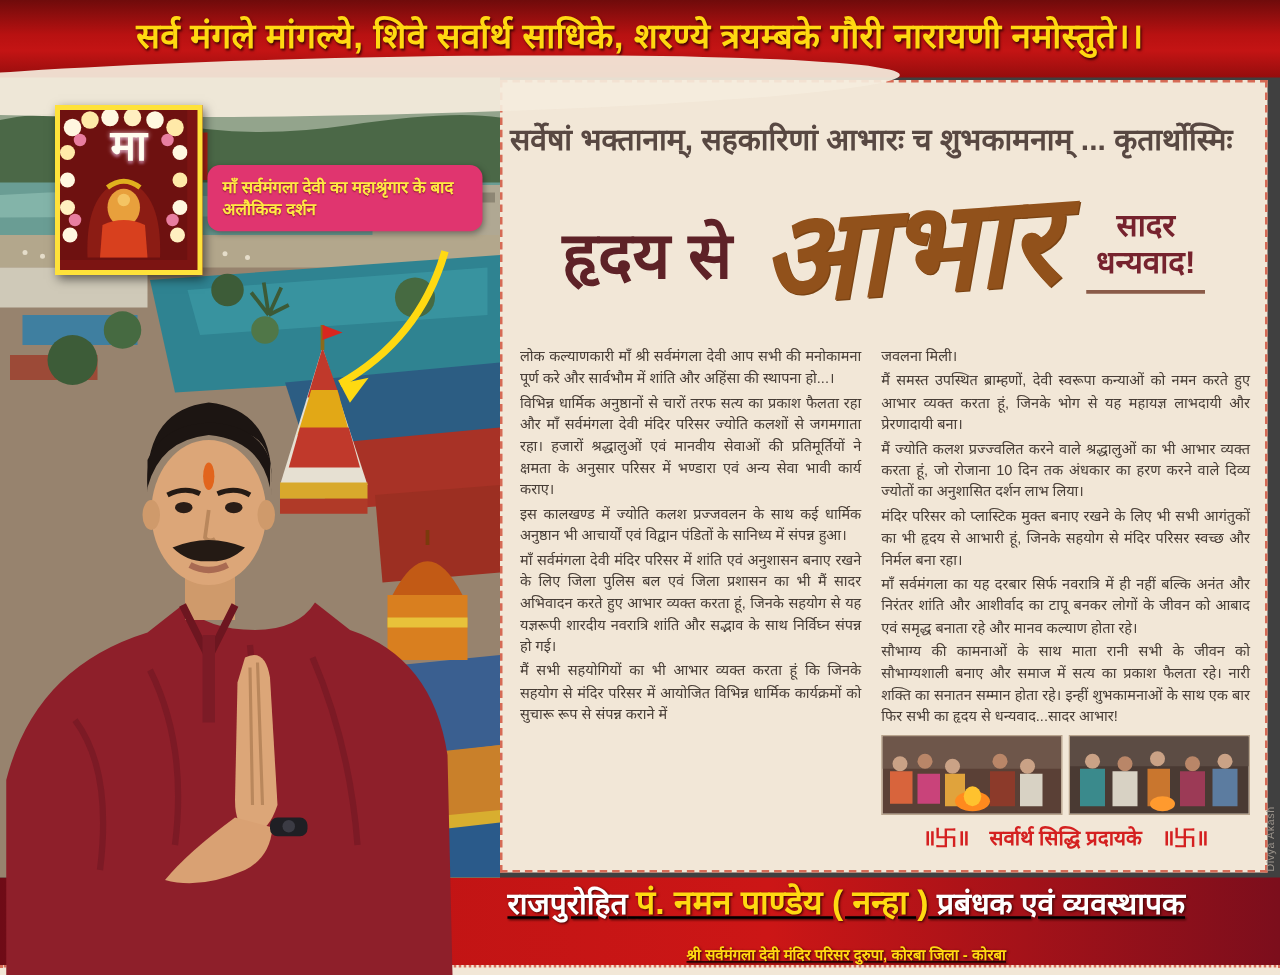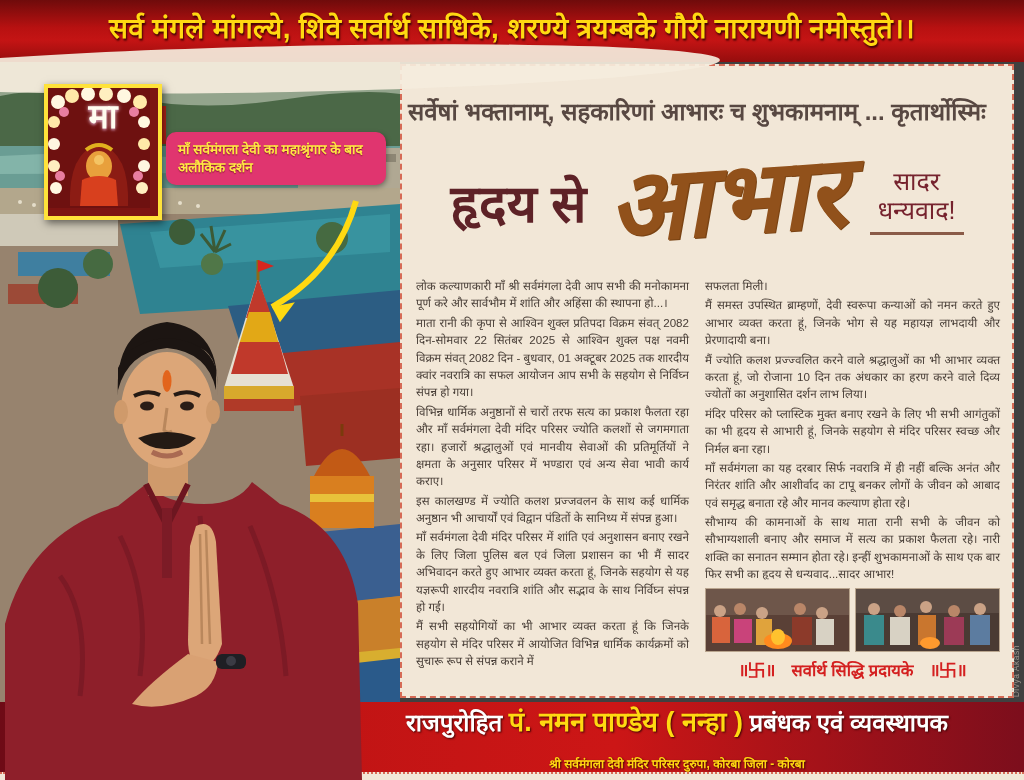--- a/index.html
+++ b/index.html
@@ -32,39 +32,39 @@
   
   .content-panel{position:absolute;left:400px;top:64px;width:614px;height:634px;z-index:2;
     background:#f2e7d7;border:2px dashed #d66a55;box-sizing:border-box;}
   .header-line{margin:28px 6px 0;text-align:left;font-weight:bold;font-size:24px;color:#584842;
     white-space:nowrap;}
   .tagline{display:flex;align-items:center;justify-content:center;gap:22px;height:144px;margin-top:2px;}
   .t-prefix{font-size:52px;font-weight:bold;color:#5e2227;}
   .t-main{font-size:100px;line-height:.9;font-weight:bold;font-style:italic;
     font-family:"Liberation Serif",serif;color:#91511b;transform:rotate(-4deg);
     text-shadow:1px 1px 0 #7a4313;}
-  .t-thanks{font-size:25px;font-weight:normal;color:#76232e;text-align:center;line-height:1.15;
+  .t-thanks{font-size:25px;font-weight:bold;color:#76232e;text-align:center;line-height:1.15;
     border-bottom:3px solid #8a5b48;padding:0 8px 8px;}
   .columns{display:flex;gap:16px;padding:4px 12px 0 14px;}
   .col{flex:1;font-size:11.6px;line-height:1.5;color:#473d36;text-align:justify;}
   .col p{margin:0 0 2px;}
   .ritual-photos{display:flex;gap:5px;margin-top:5px;}
   .ritual-photos svg{display:block;border:1px solid #b9a58e;}
   .caption{display:flex;justify-content:center;align-items:baseline;gap:16px;margin-top:6px;
     color:#d42020;font-weight:bold;}
   .caption .swa{font-size:17px;}
   .caption .cap-text{font-size:16.5px;}
 
   .credit{position:absolute;right:3px;top:645px;z-index:6;writing-mode:vertical-rl;
     transform:rotate(180deg);font-size:8.5px;color:#9a938b;letter-spacing:.5px;}
 
   
   .bottom-banner{position:absolute;left:0;top:702px;width:1024px;height:70px;z-index:3;
     background:linear-gradient(90deg,#6e0b16 0%,#c11414 32%,#cc1616 60%,#7c0e1c 100%);
-    display:flex;flex-direction:column;justify-content:space-between;box-sizing:border-box;padding-left:330px;}
+    display:flex;flex-direction:column;justify-content:space-between;box-sizing:border-box;padding-left:330px;text-decoration:underline;}
   .bb-line1{text-align:center;font-size:24px;font-weight:bold;color:#ffffff;white-space:nowrap;
     text-shadow:1px 1px 2px #3f0404;}
   .bb-line1 .name{color:#ffd911;font-size:27px;}
   .bb-line2{text-align:center;font-size:12px;font-weight:bold;color:#ffd911;margin-top:16px;
     text-shadow:1px 1px 2px #3f0404;}
   .bottom-strip{position:absolute;left:0;top:772px;width:1024px;height:8px;background:#f2e7d7;
     border-top:2px dotted #d66a55;z-index:3;box-sizing:border-box;}
 </style>
 </head>
 <body>
@@ -212,29 +212,28 @@
       <span class="t-main">आभार</span>
       <span class="t-thanks">
         <span>सादर</span><br>
         <span>धन्यवाद!</span>
       </span>
     </div>
 
     <div class="columns">
       <div class="col">
           <p>लोक कल्याणकारी माँ श्री सर्वमंगला देवी आप सभी की मनोकामना पूर्ण करे और सार्वभौम में शांति और अहिंसा की स्थापना हो...।</p>
-          <p>माता रानी की कृपा से आश्विन शुक्ल प्रतिपदा विक्रम संवत् 2082 दिन-सोमवार 22 सितंबर 2025 से आश्विन शुक्ल पक्ष नवमी विक्रम संवत् 2082 दिन - बुधवार, 01 अक्टूबर 2025 तक शारदीय क्वांर नवरात्रि का सफल आयोजन आप सभी के सहयोग से निर्विघ्न संपन्न हो गया।</p>
           <p>विभिन्न धार्मिक अनुष्ठानों से चारों तरफ सत्य का प्रकाश फैलता रहा और माँ सर्वमंगला देवी मंदिर परिसर ज्योति कलशों से जगमगाता रहा। हजारों श्रद्धालुओं एवं मानवीय सेवाओं की प्रतिमूर्तियों ने क्षमता के अनुसार परिसर में भण्डारा एवं अन्य सेवा भावी कार्य कराए।</p>
           <p>इस कालखण्ड में ज्योति कलश प्रज्जवलन के साथ कई धार्मिक अनुष्ठान भी आचार्यों एवं विद्वान पंडितों के सानिध्य में संपन्न हुआ।</p>
           <p>माँ सर्वमंगला देवी मंदिर परिसर में शांति एवं अनुशासन बनाए रखने के लिए जिला पुलिस बल एवं जिला प्रशासन का भी मैं सादर अभिवादन करते हुए आभार व्यक्त  करता हूं, जिनके सहयोग से यह यज्ञरूपी शारदीय नवरात्रि शांति और सद्भाव के साथ निर्विघ्न संपन्न हो गई।</p>
           <p>मैं सभी सहयोगियों का भी आभार व्यक्त  करता हूं कि जिनके सहयोग से मंदिर परिसर में आयोजित विभिन्न धार्मिक कार्यक्रमों को सुचारू रूप से संपन्न कराने में</p>
         </div>
       <div class="col">
         <div>
-            <p>सफलता मिली।</p>
+            <p>जवलना मिली।</p>
             <p>मैं समस्त उपस्थित ब्राम्हणों, देवी स्वरूपा कन्याओं को नमन करते हुए आभार व्यक्त  करता हूं, जिनके भोग से यह महायज्ञ लाभदायी और प्रेरणादायी बना।</p>
             <p>मैं ज्योति कलश प्रज्ज्वलित करने वाले श्रद्धालुओं का भी आभार व्यक्त  करता हूं, जो रोजाना 10 दिन तक अंधकार का हरण करने वाले दिव्य ज्योतों का अनुशासित दर्शन लाभ लिया।</p>
             <p>मंदिर परिसर को प्लास्टिक मुक्त  बनाए रखने के लिए भी सभी आगंतुकों का भी हृदय से आभारी हूं, जिनके सहयोग से मंदिर परिसर स्वच्छ और निर्मल बना रहा।</p>
             <p>माँ सर्वमंगला का यह दरबार सिर्फ नवरात्रि में ही नहीं बल्कि अनंत और निरंतर शांति और आशीर्वाद का टापू बनकर लोगों के जीवन को आबाद एवं समृद्ध बनाता रहे और मानव कल्याण होता रहे।</p>
             <p>सौभाग्य की कामनाओं के साथ माता रानी सभी के जीवन को सौभाग्यशाली बनाए और समाज में सत्य का प्रकाश फैलता रहे। नारी शक्ति  का सनातन सम्मान होता रहे।  इन्हीं शुभकामनाओं के साथ एक बार फिर सभी का हृदय से धन्यवाद...सादर आभार!</p>
           </div>
 
         <div class="ritual-photos">
           <svg width="143" height="62" viewBox="0 0 143 62">
             <rect width="143" height="62" fill="#5a4036"></rect>

